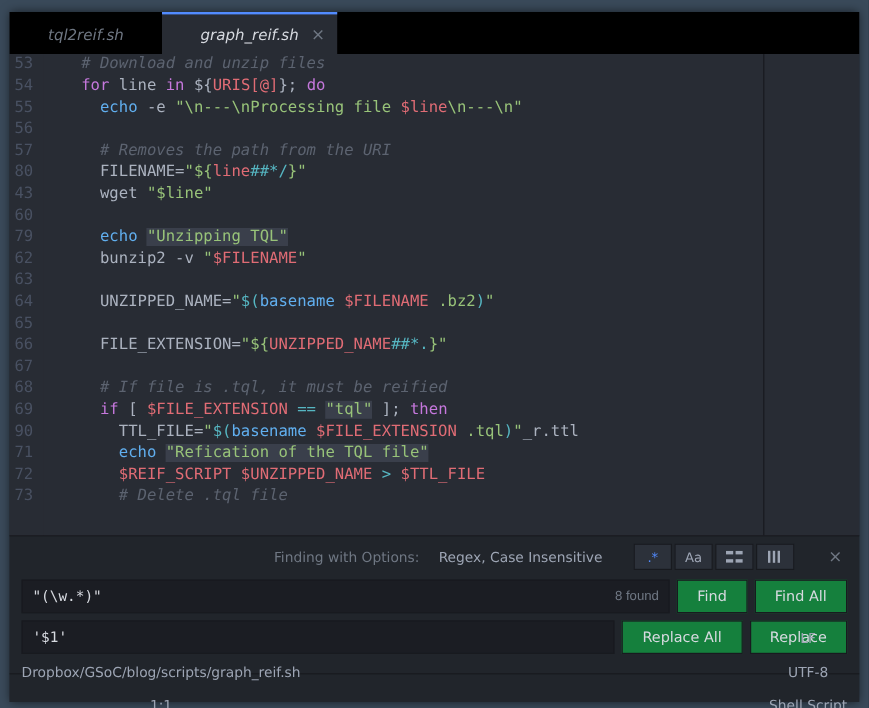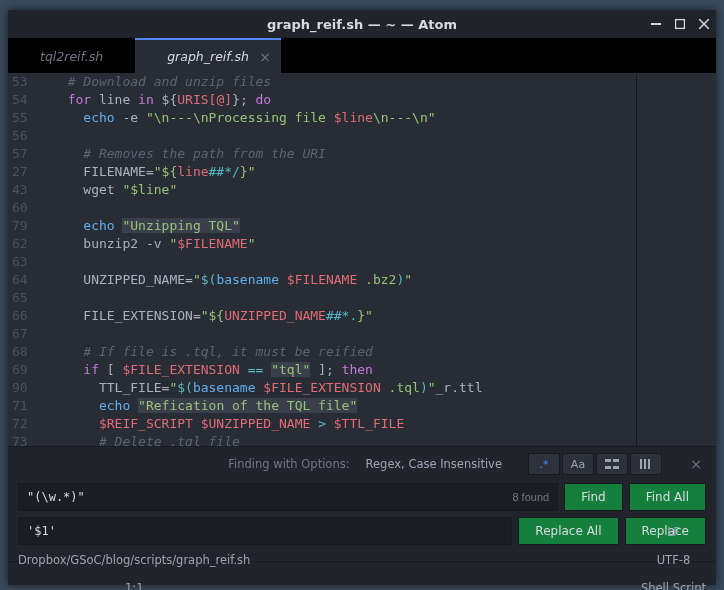--- a/index.html
+++ b/index.html
@@ -199,60 +199,39 @@
   }
   .statusbar .left, .statusbar .right {
     display: flex; align-items: center; gap: 14px; flex-direction: column;
   }
   .sb-item { display: flex; align-items: center; gap: 4px; }
 </style>
 </head>
 <body>
 
 <div class="window">
-  <div class="titlebar">
-    <span>graph_reif.sh — ~ — Atom</span>
-    <div class="win-controls">
-      <div class="win-ctrl">
-        <svg width="10" height="2">
-            <rect width="10" height="2" fill="currentColor"></rect>
-          </svg>
-      </div>
-      <div class="win-ctrl">
-        <svg width="10" height="10">
-            <rect x="0.5" y="0.5" width="9" height="9" fill="none" stroke="currentColor" stroke-width="1.5"></rect>
-          </svg>
-      </div>
-      <div class="win-ctrl">
-        <svg width="10" height="10">
-            <line x1="0" y1="0" x2="10" y2="10" stroke="currentColor" stroke-width="1.5"></line>
-            <line x1="10" y1="0" x2="0" y2="10" stroke="currentColor" stroke-width="1.5"></line>
-          </svg>
-      </div>
-    </div>
-  </div>
 
   <div class="tabbar">
     <div class="tab">
       <span>tql2reif.sh</span>
     </div>
     <div class="tab active">
       <span>graph_reif.sh</span>
       <span class="close">×</span>
     </div>
   </div>
 
   <div class="editor">
     <div class="gutter" id="gutter">
         <div>53</div>
         <div>54</div>
         <div>55</div>
         <div>56</div>
         <div>57</div>
-        <div>27</div>
+        <div>80</div>
         <div>43</div>
         <div>60</div>
         <div>79</div>
         <div>62</div>
         <div>63</div>
         <div>64</div>
         <div>65</div>
         <div>66</div>
         <div>67</div>
         <div>68</div>

